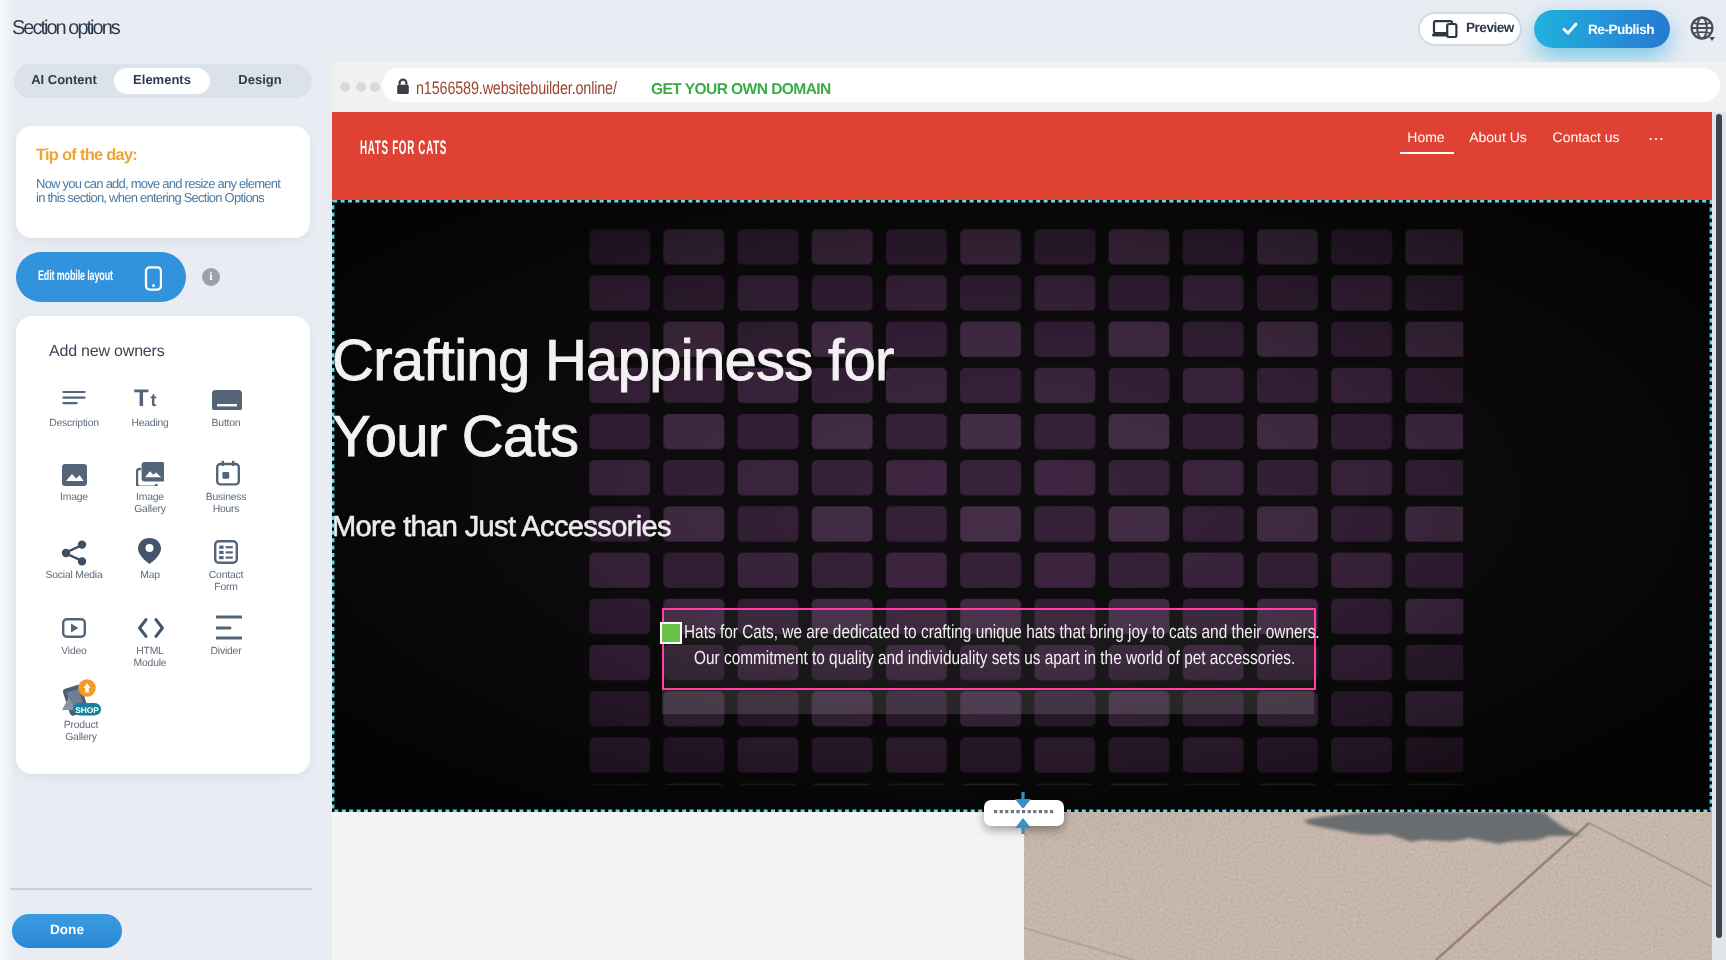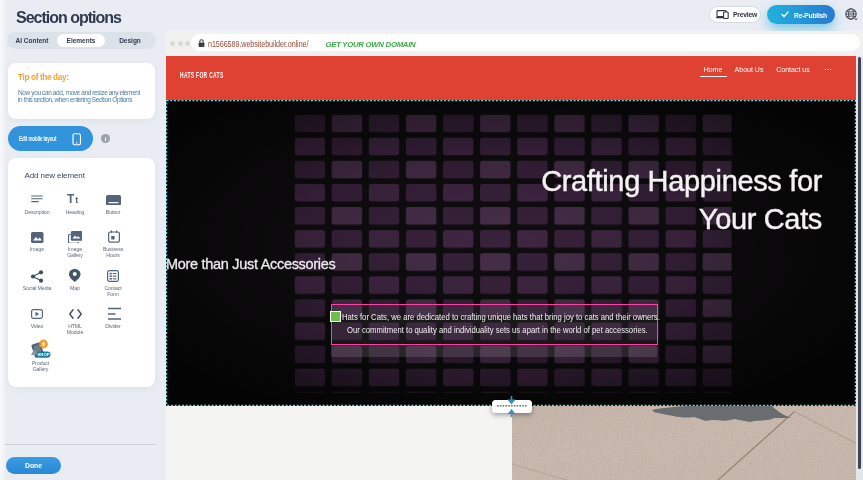--- a/index.html
+++ b/index.html
@@ -5,21 +5,21 @@
   * { margin:0; padding:0; box-sizing:border-box; }
   html,body { width:863px; height:480px; overflow:hidden; }
   body { font-family:"Liberation Sans", sans-serif; background:#e9edf3; position:relative; }
   .abs { position:absolute; }
   .boxline { color:#f1f0f1; font-size:9.5px; white-space:nowrap; transform:scaleX(0.81); transform-origin:0 0; }
   .lbl { font-size:5.2px; line-height:6.6px; color:#5f6b7c; text-align:center; letter-spacing:-0.1px; }
 </style>
 </head>
 <body>
 
-<div class="abs" style="left:16px;top:9px;font-size:16px;font-weight:bold;color:#2e3a4e;letter-spacing:-1.0px;">Section options</div>
+<div class="abs" style="left:6px;top:9px;font-size:10px;font-weight:normal;color:#2e3a4e;letter-spacing:-1.0px;">Section options</div>
 
 <div class="abs" style="left:176px;top:10px;width:130px;height:10px;margin-top:38px;">
   <svg class="abs" style="left:0;top:1px" width="10" height="7" viewBox="0 0 10 7">
       <path d="M3.8 0.8 L0.8 3.2 L3.8 5.6" stroke="#333a45" stroke-width="1.2" fill="none" stroke-linecap="round" stroke-linejoin="round"></path>
       <path d="M1 3.3 C3 2.2 6.5 2.2 8 5.8" stroke="#333a45" stroke-width="1.2" fill="none" stroke-linecap="round"></path>
     </svg>
   <span class="abs" style="left:13px;top:0.5px;font-size:7.5px;font-weight:bold;color:#333b47;letter-spacing:-0.3px;">Undo</span>
   <span class="abs" style="left:42px;top:0.5px;font-size:7.5px;font-weight:bold;color:#a8aeb9;letter-spacing:-0.3px;text-align:right;">Redo</span>
   <svg class="abs" style="left:60px;top:1px" width="10" height="7" viewBox="0 0 10 7">
       <path d="M6.2 0.8 L9.2 3.2 L6.2 5.6" stroke="#a8aeb9" stroke-width="1.2" fill="none" stroke-linecap="round" stroke-linejoin="round"></path>
@@ -64,21 +64,21 @@
 <div class="abs" style="left:8px;top:126px;width:85px;height:24.5px;background:#3093dc;border-radius:12.5px;"></div>
 <span class="abs" style="left:19px;top:135px;font-size:7px;font-weight:bold;color:#fff;letter-spacing:-0.1px;transform:scaleX(0.64);transform-origin:0 0;white-space:nowrap;">Edit mobile layout</span>
 <svg class="abs" style="left:71.5px;top:133px" width="9.5" height="12.5" viewBox="0 0 10 14">
   <rect x="0.8" y="0.8" width="8.4" height="12.4" rx="2" fill="none" stroke="#fff" stroke-width="1.3"></rect>
   <circle cx="5" cy="11" r="0.8" fill="#fff"></circle>
 </svg>
 <div class="abs" style="left:101px;top:134px;width:9px;height:9px;border-radius:50%;background:#99a1ab;"></div>
 <span class="abs" style="left:101px;top:136px;width:9px;text-align:center;font-size:6px;font-weight:bold;color:#fff;font-family:'Liberation Serif',serif;">i</span>
 
 <div class="abs" style="left:8px;top:158px;width:147px;height:229px;background:#fff;border-radius:8px;box-shadow:0 2px 6px rgba(40,60,90,0.06);"></div>
-<span class="abs" style="left:24.5px;top:170.5px;font-size:8px;color:#3a4758;letter-spacing:-0.1px;">Add new element</span>
+<span class="abs" style="left:24.5px;top:170.5px;font-size:8px;color:#3a4758;letter-spacing:-0.1px;">Add new owners</span>
 
 <svg class="abs" style="left:31px;top:195px" width="12" height="8" viewBox="0 0 12 8">
   <g stroke="#54657a" stroke-width="1.1" stroke-linecap="round">
       <line x1="0.7" y1="1" x2="11.3" y2="1"></line>
       <line x1="0.7" y1="3.8" x2="11.3" y2="3.8"></line>
       <line x1="0.7" y1="6.6" x2="7.3" y2="6.6"></line>
     </g>
 </svg>
 <svg class="abs" style="left:67px;top:192px" width="16" height="13" viewBox="0 0 16 13">
   <text x="0" y="11" font-family="Liberation Sans" font-size="12" font-weight="bold" fill="#54657a">T</text>
@@ -181,21 +181,21 @@
 <div class="abs" style="left:166px;top:31px;width:697px;height:25px;background:#f1f2f0;"></div>
 <div class="abs" style="left:170px;top:40.5px;width:5px;height:5px;border-radius:50%;background:#d9d9d7;"></div>
 <div class="abs" style="left:177.5px;top:40.5px;width:5px;height:5px;border-radius:50%;background:#d9d9d7;"></div>
 <div class="abs" style="left:185px;top:40.5px;width:5px;height:5px;border-radius:50%;background:#d9d9d7;"></div>
 <div class="abs" style="left:191px;top:33.5px;width:669px;height:17px;background:#fff;border-radius:8.5px;"></div>
 <svg class="abs" style="left:198px;top:39px" width="7" height="8.5" viewBox="0 0 7 8.5">
   <rect x="0.6" y="3.4" width="5.8" height="4.6" rx="0.8" fill="#3c3f45"></rect>
   <path d="M1.8 3.4 V2.5 a1.7 1.7 0 0 1 3.4 0 V3.4" fill="none" stroke="#3c3f45" stroke-width="1.1"></path>
 </svg>
 <span class="abs" style="left:208px;top:38.5px;font-size:9px;color:#9c4733;letter-spacing:-0.1px;transform:scaleX(0.80);transform-origin:0 0;white-space:nowrap;">n1566589.websitebuilder.online/</span>
-<span class="abs" style="left:325.5px;top:39.5px;font-size:7.8px;font-weight:bold;color:#3bab47;letter-spacing:-0.3px;white-space:nowrap;font-style:italic;">GET YOUR OWN DOMAIN</span>
+<span class="abs" style="left:325.5px;top:39.5px;font-size:7.8px;font-weight:bold;color:#3bab47;letter-spacing:-0.3px;white-space:nowrap;">GET YOUR OWN DOMAIN</span>
 
 <div class="abs" style="left:166px;top:56px;width:690px;height:44px;background:#df4132;"></div>
 <span class="abs" style="left:180px;top:68.6px;font-size:9.8px;font-weight:bold;color:#fff;letter-spacing:0.7px;transform:scaleX(0.50);transform-origin:0 0;white-space:nowrap;">HATS FOR CATS</span>
 <span class="abs" style="left:695px;top:66px;width:36px;text-align:center;font-size:7px;color:#fff;">Home</span>
 <div class="abs" style="left:700px;top:75.5px;width:27px;height:1.6px;background:#fff;"></div>
 <span class="abs" style="left:731px;top:66px;width:36px;text-align:center;font-size:7px;color:#fff;">About Us</span>
 <span class="abs" style="left:774px;top:66px;width:38px;text-align:center;font-size:7px;color:#fff;">Contact us</span>
 <span class="abs" style="left:820px;top:65px;width:16px;text-align:center;font-size:8px;color:#fff;">⋯</span>
 
 <div id="hero" class="abs" style="left:166px;top:100px;width:690px;height:306px;background:#0f0d0f;overflow:hidden;">
@@ -216,21 +216,21 @@
         <stop offset="92%" stop-color="#000" stop-opacity="0.62"></stop>
         <stop offset="100%" stop-color="#000" stop-opacity="0.72"></stop>
       </radialGradient>
     </defs>
     <rect x="128.6" y="14.6" width="437" height="278" fill="url(#tiles)"></rect>
     <rect x="128.6" y="14.6" width="437" height="278" fill="url(#tiles2)"></rect>
     <rect x="0" y="0" width="690" height="306" fill="url(#vig)"></rect>
   </svg>
 </div>
 
-<div class="abs" style="left:166px;top:161.5px;width:656px;text-align:right;color:#f3f1f2;font-size:29px;line-height:38.5px;letter-spacing:-0.35px;-webkit-text-stroke:0.45px #f3f1f2;">Crafting Happiness for<br>Your Cats</div>
+<div class="abs" style="left:166px;top:161.5px;width:656px;text-align:left;color:#f3f1f2;font-size:29px;line-height:38.5px;letter-spacing:-0.35px;-webkit-text-stroke:0.45px #f3f1f2;">Crafting Happiness for<br>Your Cats</div>
 <div class="abs" style="left:166px;top:256px;width:656px;color:#eceaec;font-size:14.5px;letter-spacing:-0.3px;-webkit-text-stroke:0.3px #eceaec;">More than Just Accessories</div>
 
 <div class="abs" style="left:330.5px;top:303.5px;width:327px;height:41.5px;border:1.2px solid #ff41a6;background:rgba(255,255,255,0.055);"></div>
 <div class="abs" style="left:331px;top:345px;width:326px;height:11.5px;background:rgba(255,255,255,0.12);"></div>
 <span class="abs boxline" id="bl1" style="left:342px;top:311.3px;">Hats for Cats, we are dedicated to crafting unique hats that bring joy to cats and their owners.</span>
 <span class="abs boxline" id="bl2" style="left:346.5px;top:324.3px;">Our commitment to quality and individuality sets us apart in the world of pet accessories.</span>
 <div class="abs" style="left:330px;top:310.5px;width:11px;height:11px;background:#6cc04a;border:1.6px solid #fff;"></div>
 
 <div class="abs" style="left:166px;top:406px;width:346px;height:74px;background:#f4f4f2;"></div>
 <div id="pavement" class="abs" style="left:512px;top:406px;width:344px;height:74px;background:#c8b4a6;overflow:hidden;">

